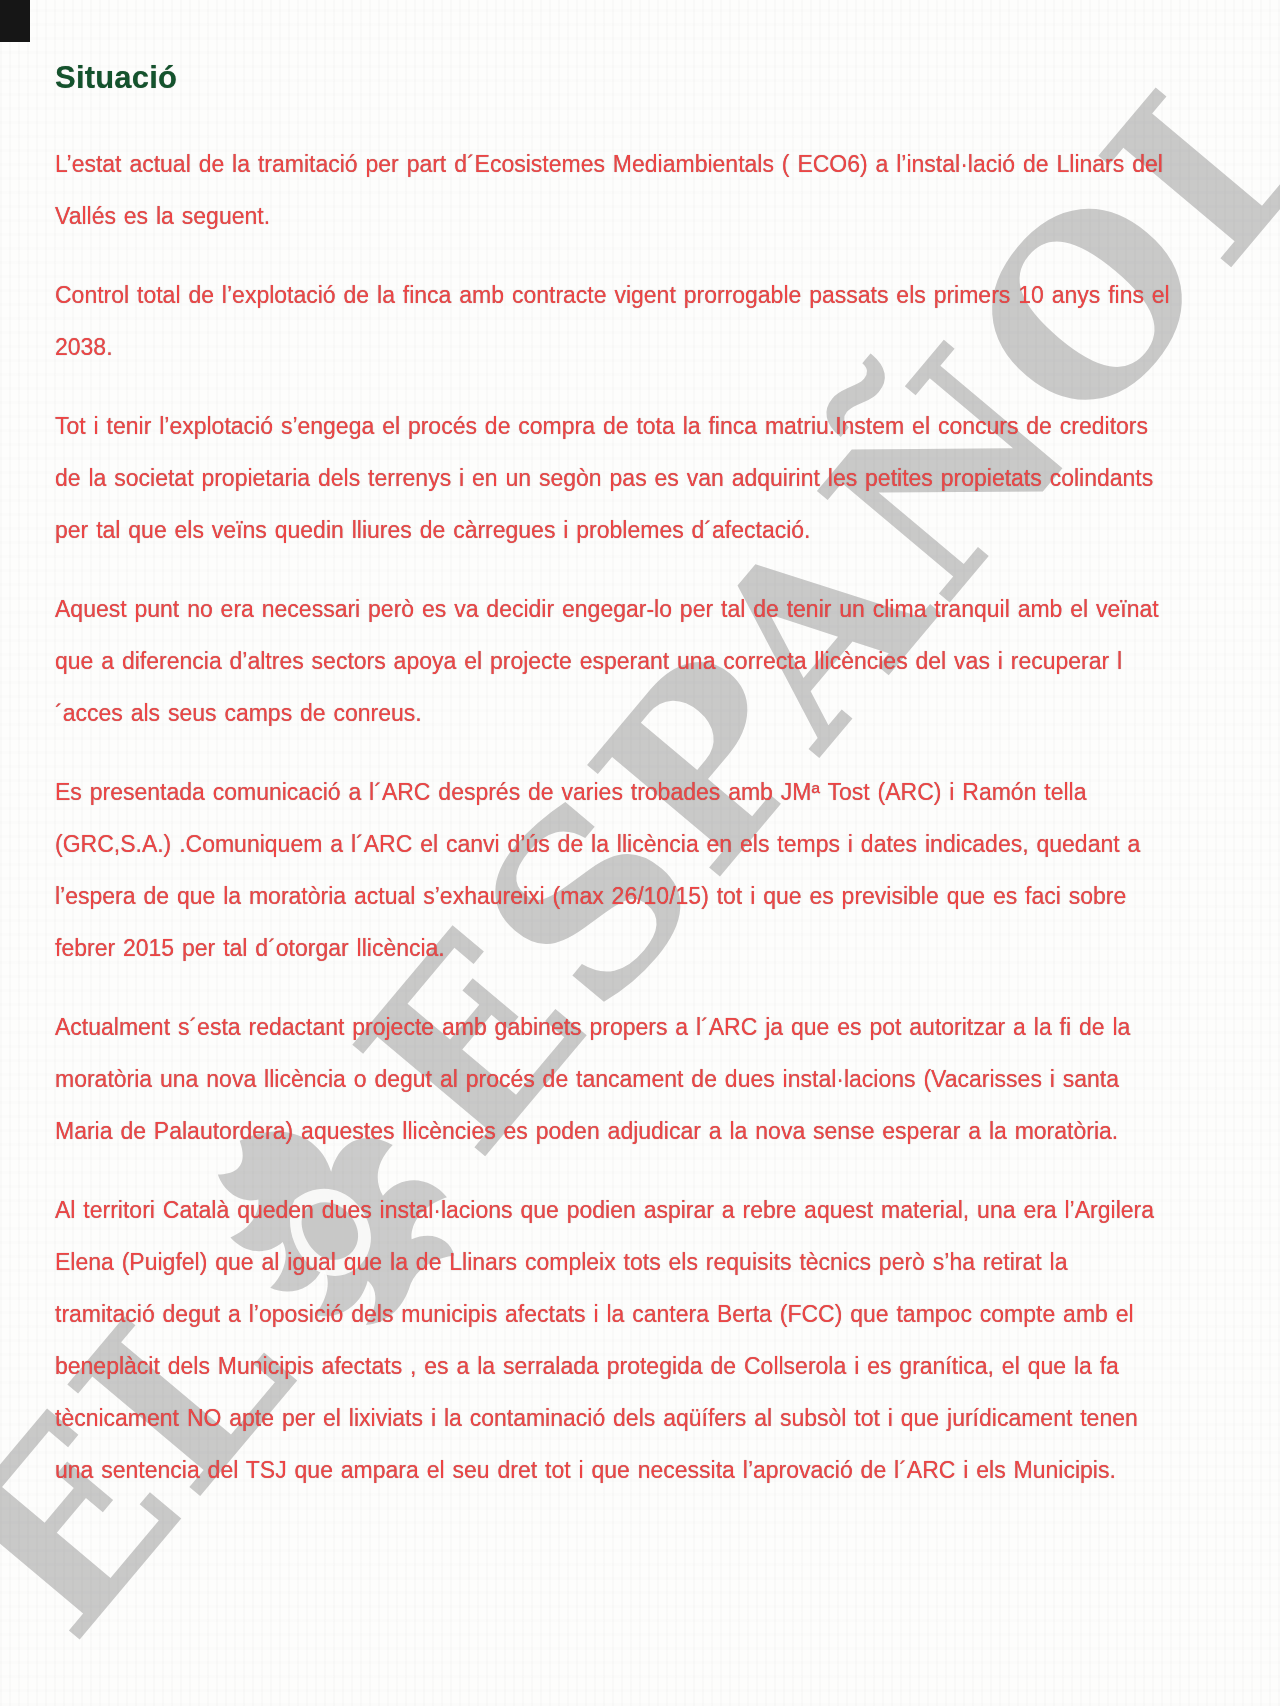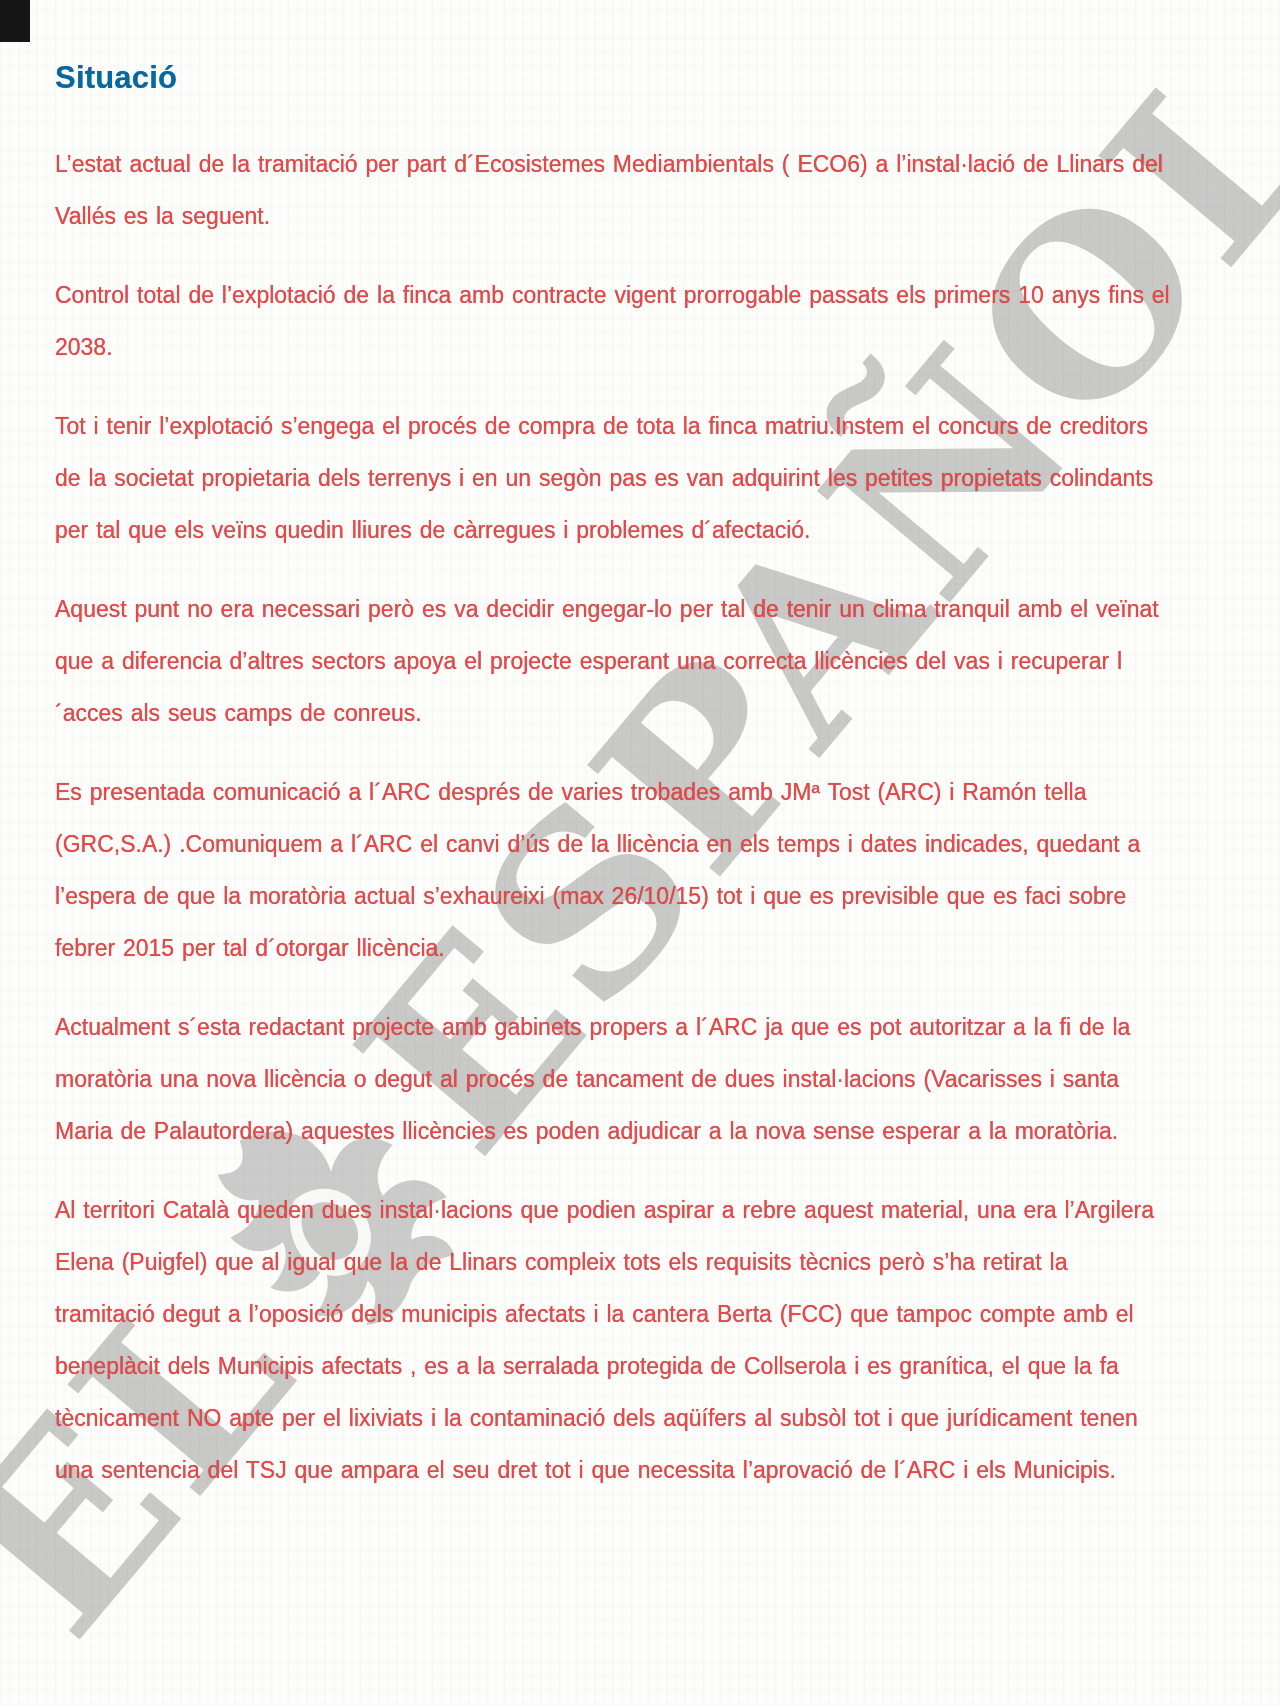--- a/index.html
+++ b/index.html
@@ -42,21 +42,21 @@
     position: relative;
     z-index: 2;
     padding: 60px 110px 0 55px;
     color: #383838;
   }
   .doc-title {
     font-size: 31px;
     font-weight: 600;
     letter-spacing: 0.2px;
     margin: 0 0 42px 0;
-    color: #0369a1;
+    color: #14532d;
     text-shadow: 0 0 0.7px rgba(40,40,40,0.55);
   }
   .doc-para {
     font-size: 23px;
     line-height: 52px;
     margin: 0 0 27px 0;
     word-spacing: 1.5px;
     color: #ef4444;
     text-shadow: 0 0 0.8px rgba(40,40,40,0.6);
   }

